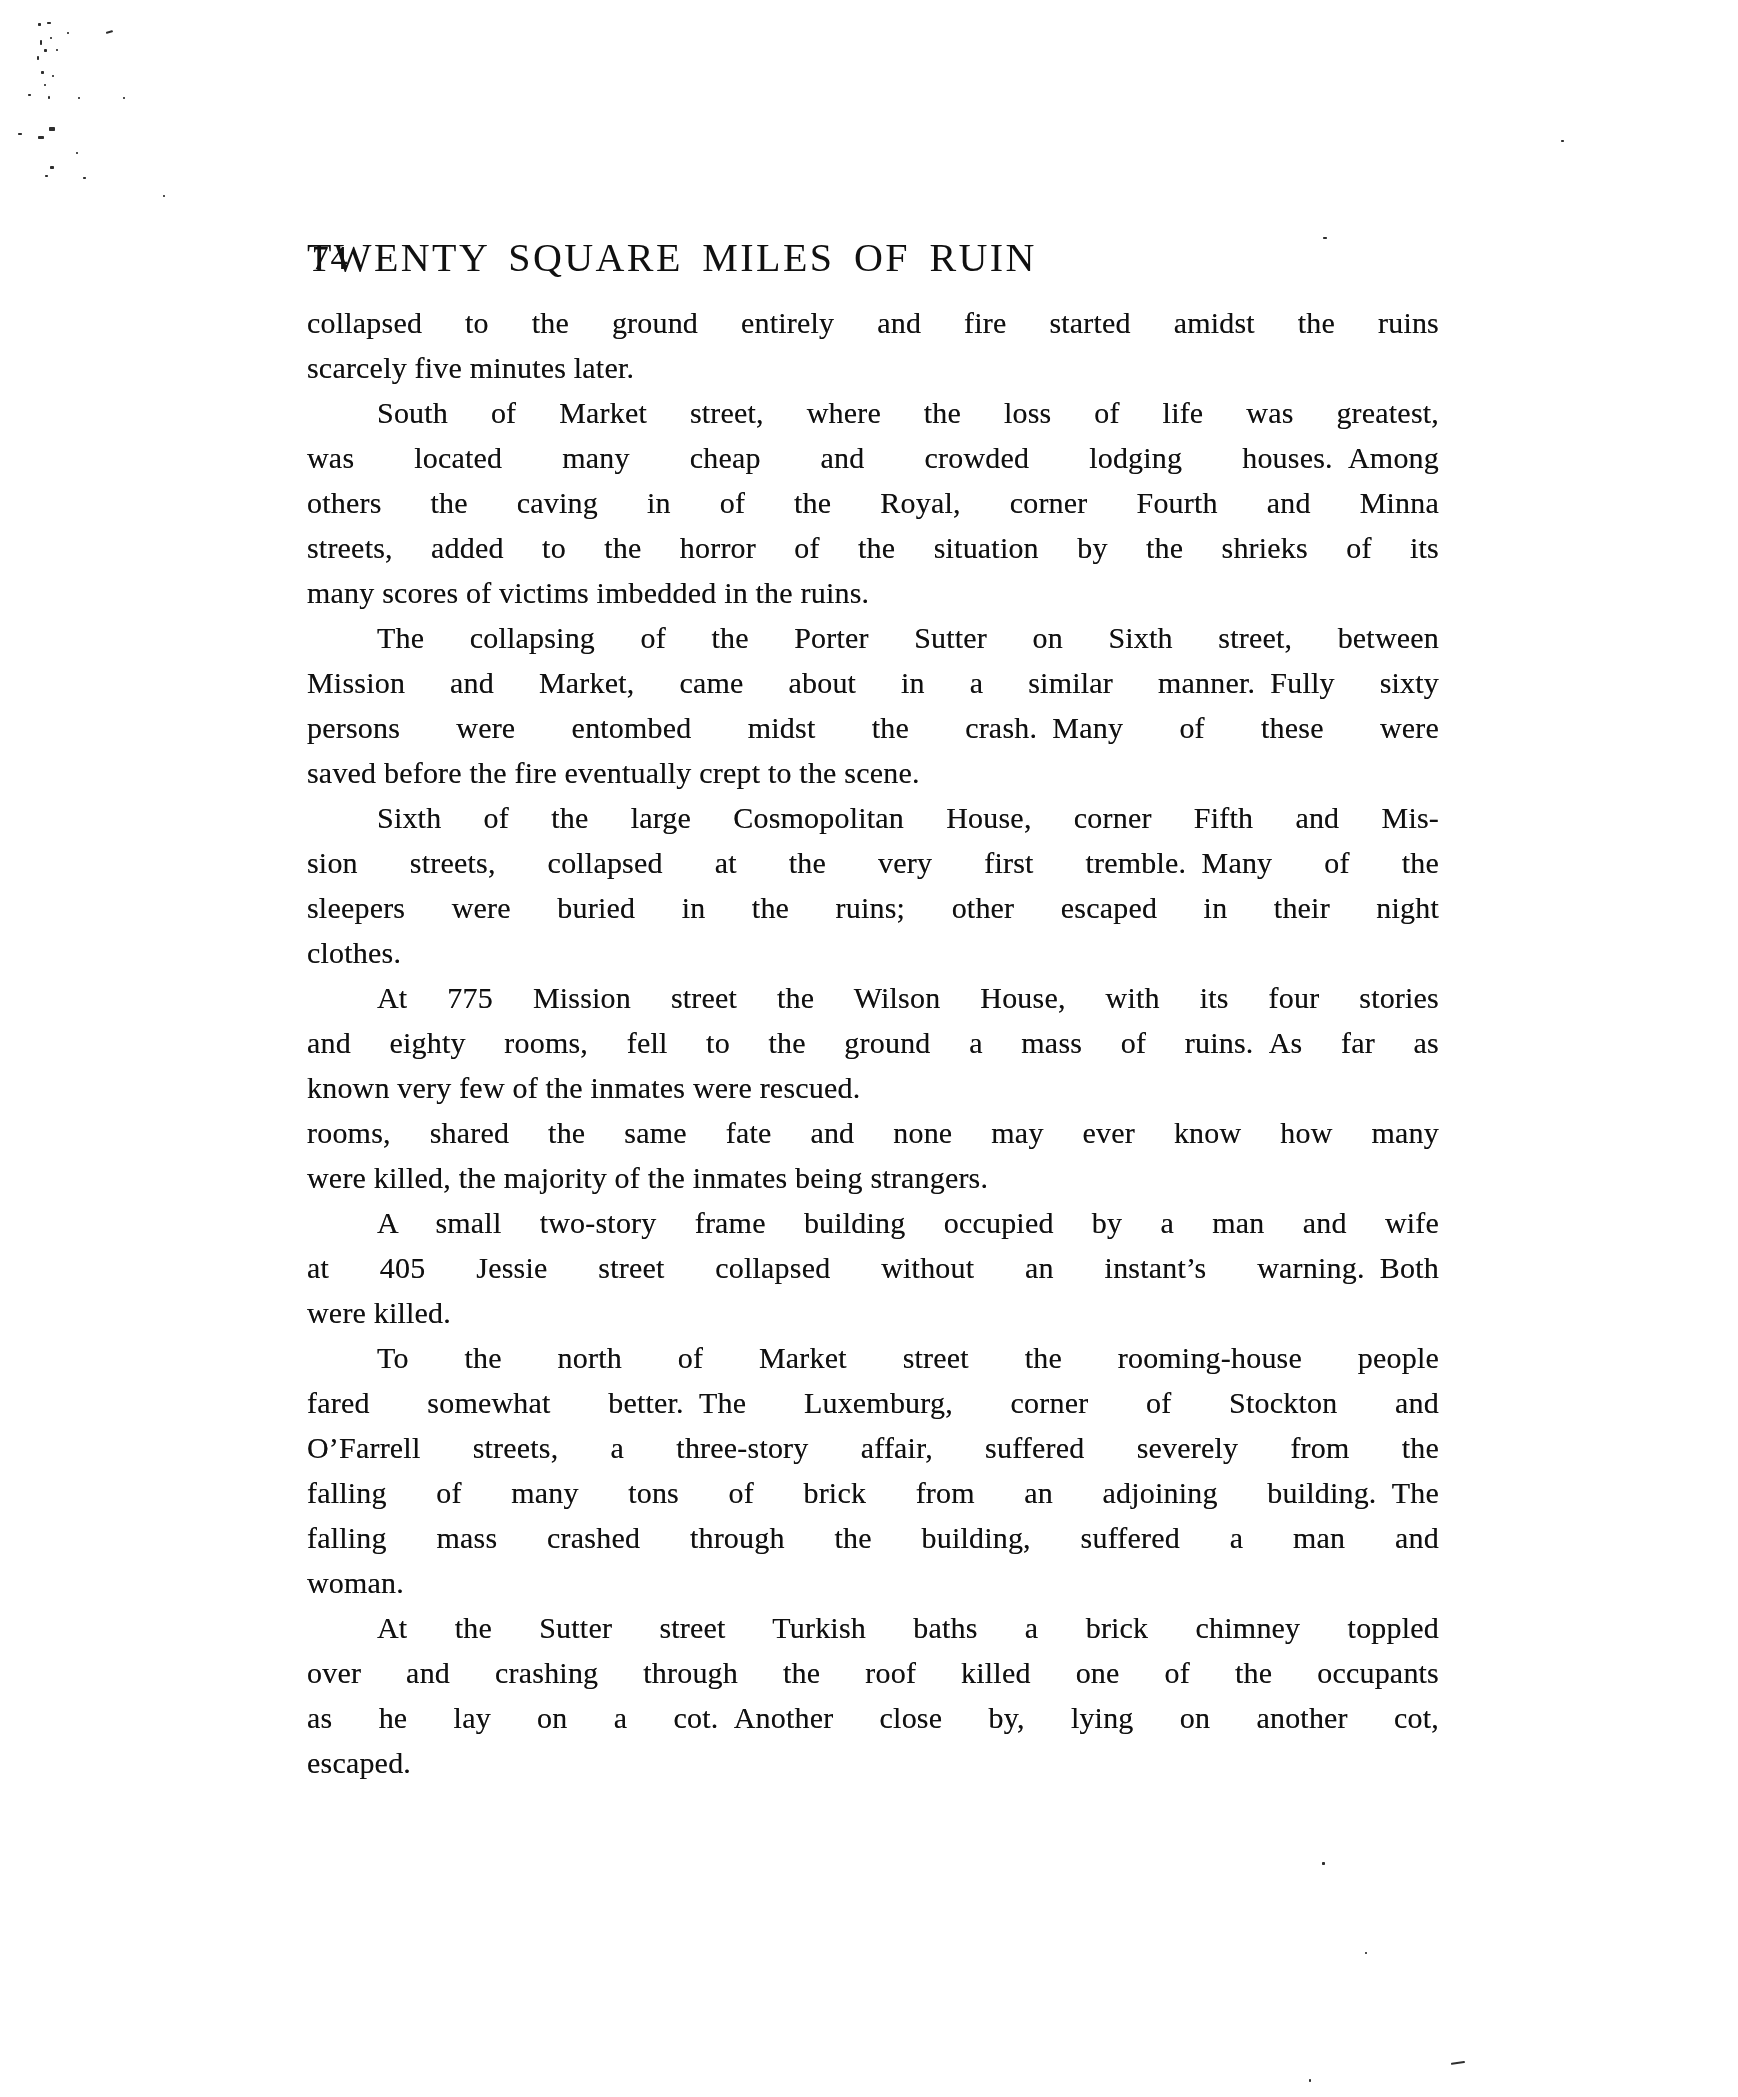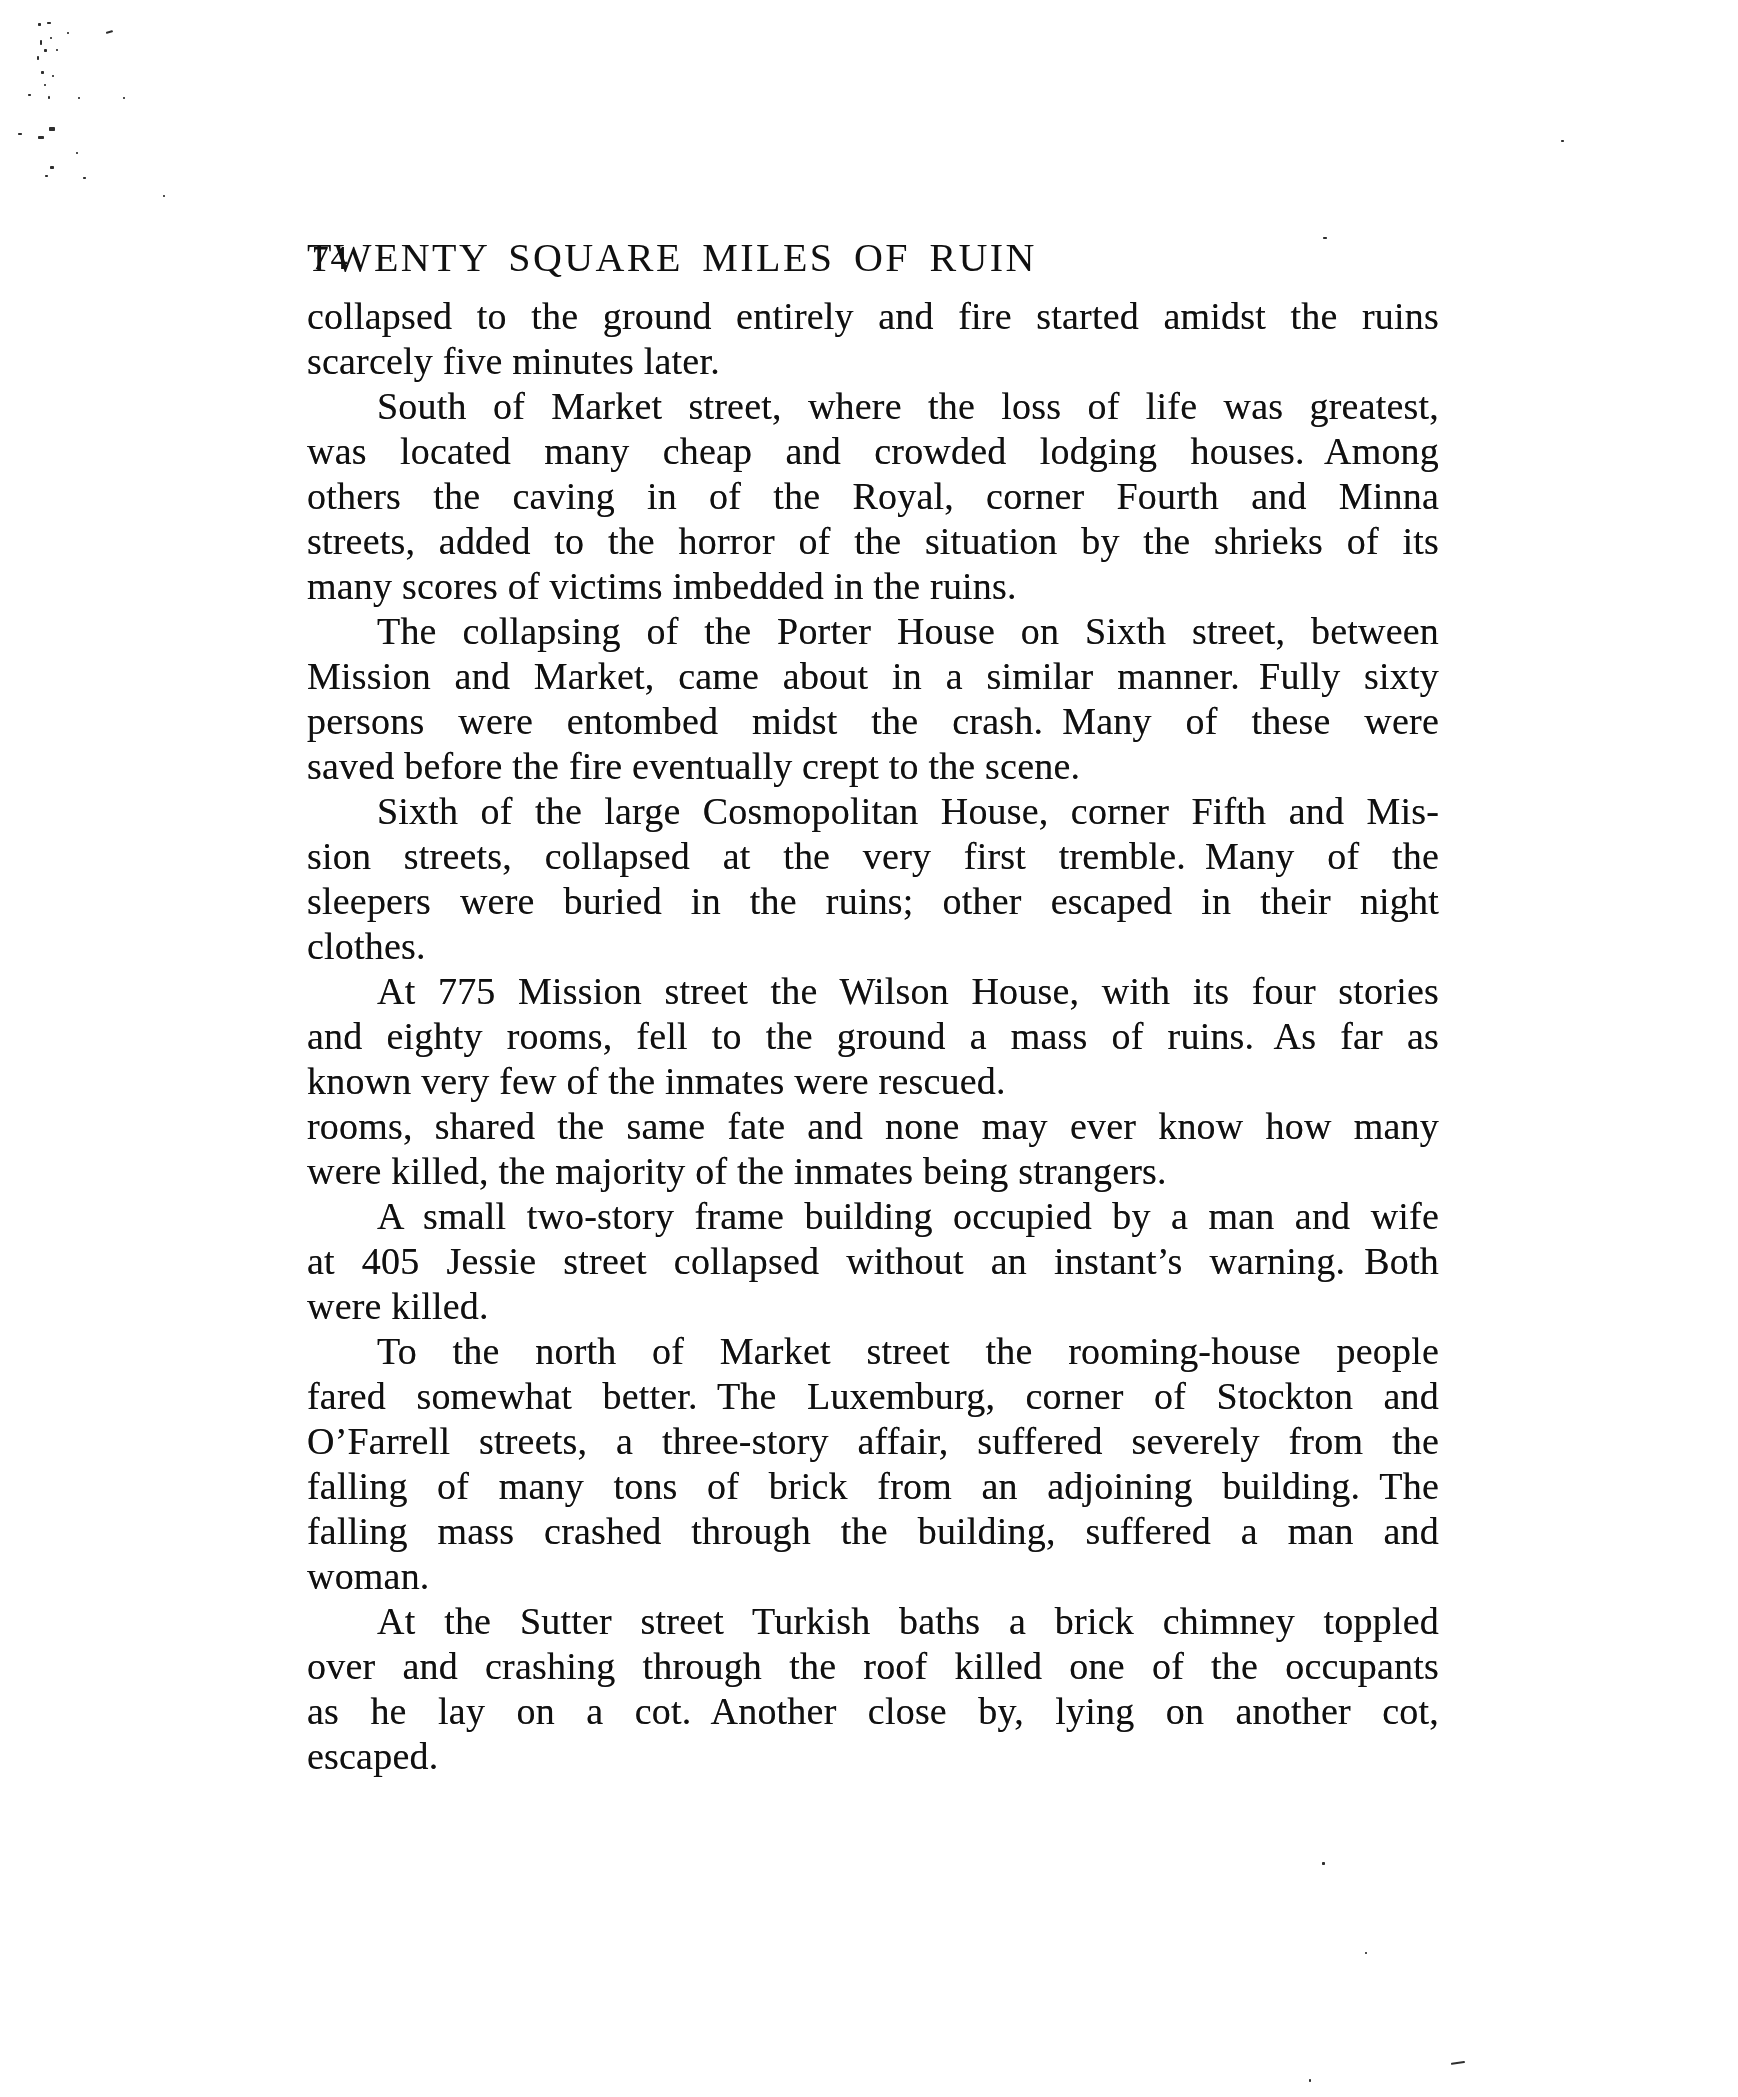--- a/index.html
+++ b/index.html
@@ -41,23 +41,23 @@
     font-weight: 400;
     letter-spacing: 2.4px;
     word-spacing: 7.2px;
     white-space: nowrap;
   }
 
   
   .text-block {
     position: absolute;
     left: 307px;
-    top: 294px;
+    top: 300px;
     width: 1132px;
-    font-size: 38px;
+    font-size: 30px;
     line-height: 45px;
     letter-spacing: 0.2px;
     text-shadow: 0 0 0.5px rgba(16,16,16,0.55);
   }
   .line {
     text-align: justify;
     text-align-last: justify;
   }
   .line.last { text-align-last: left; }
   .line.indent { text-indent: 70px; }
@@ -120,21 +120,21 @@
 
     <div class="para">
       <div class="line indent">South of Market street, where the loss of life was greatest,</div>
       <div class="line">was located many cheap and crowded lodging houses. Among</div>
       <div class="line">others the caving in of the Royal, corner Fourth and Minna</div>
       <div class="line">streets, added to the horror of the situation by the shrieks of its</div>
       <div class="line last">many scores of victims imbedded in the ruins.</div>
     </div>
 
     <div class="para">
-      <div class="line indent">The collapsing of the Porter House on Sixth street, between</div>
+      <div class="line indent">The collapsing of the Porter Sutter on Sixth street, between</div>
       <div class="line">Mission and Market, came about in a similar manner. Fully sixty</div>
       <div class="line">persons were entombed midst the crash. Many of these were</div>
       <div class="line last">saved before the fire eventually crept to the scene.</div>
     </div>
 
     <div class="para">
       <div class="line indent">Sixth of the large Cosmopolitan House, corner Fifth and Mis-</div>
       <div class="line">sion streets, collapsed at the very first tremble. Many of the</div>
       <div class="line">sleepers were buried in the ruins; other escaped in their night</div>
       <div class="line last">clothes.</div>

